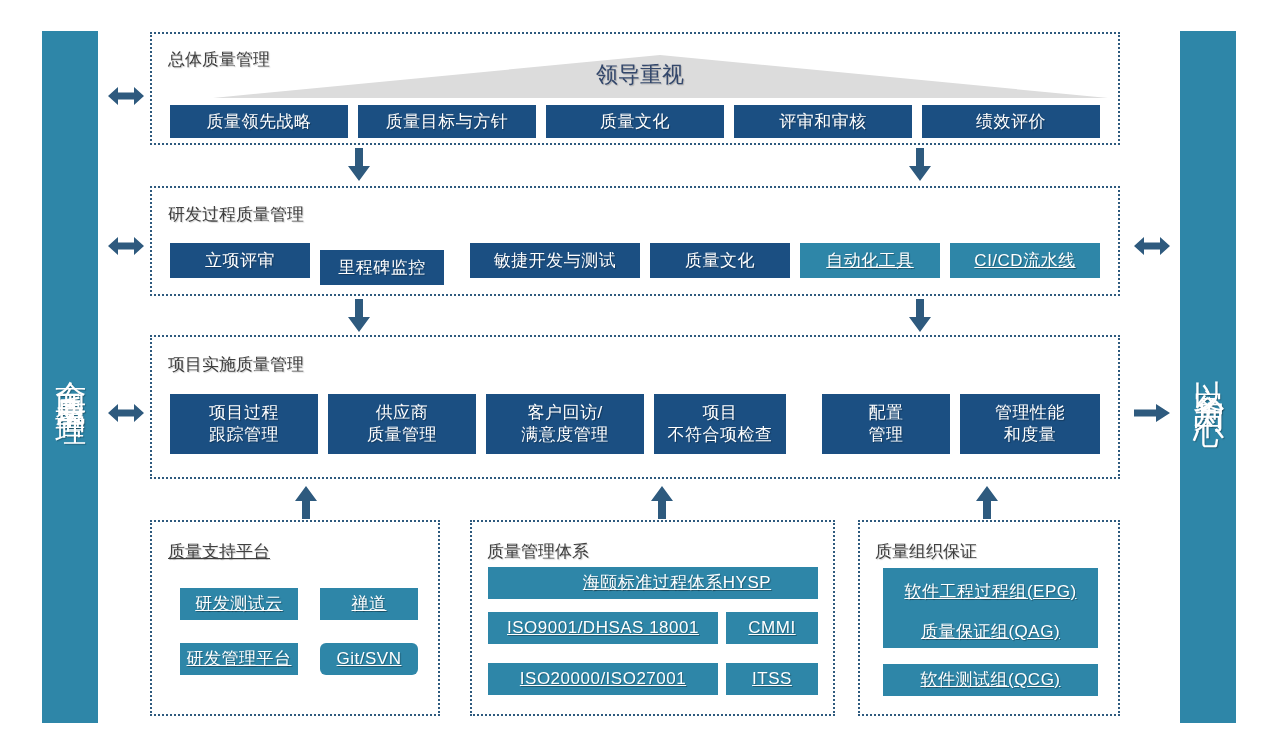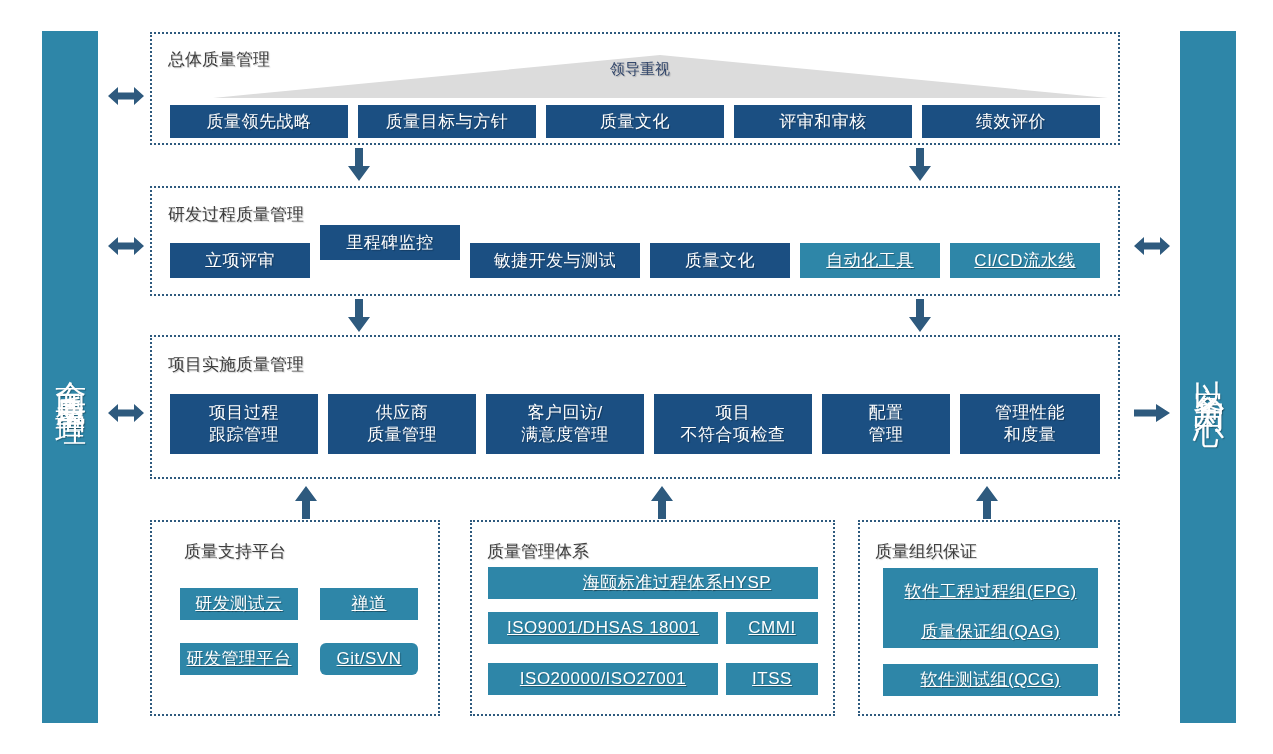--- a/index.html
+++ b/index.html
@@ -68,21 +68,21 @@
   .box.teal{background:#2E86A8;text-decoration:underline;}
   .box.two-line{white-space:pre-line;}
 
   
   #leader-banner{
     position:absolute;left:213px;top:55px;width:895px;height:43px;
   }
   #leader-banner svg{display:block;}
   #leader-label{
     position:absolute;left:560px;top:60px;width:160px;
-    text-align:center;font-size:15px;color:#33476b;
+    text-align:center;font-size:22px;color:#33476b;
     text-shadow:1px 1px 1px rgba(0,0,0,.2);
   }
 
   
   .arrow{position:absolute;}
   .arrow svg{display:block;}
 </style>
 </head>
 <body>
 
@@ -109,44 +109,44 @@
   <div class="box navy" style="left:170px;top:105px;width:178px;height:33px;">质量领先战略</div>
   <div class="box navy" style="left:358px;top:105px;width:178px;height:33px;">质量目标与方针</div>
   <div class="box navy" style="left:546px;top:105px;width:178px;height:33px;">质量文化</div>
   <div class="box navy" style="left:734px;top:105px;width:178px;height:33px;">评审和审核</div>
   <div class="box navy" style="left:922px;top:105px;width:178px;height:33px;">绩效评价</div>
 
   <div class="panel" id="panel-rd"></div>
   <div class="panel-title" style="left:168px;top:203px;">研发过程质量管理</div>
 
   <div class="box navy" style="left:170px;top:243px;width:140px;height:35px;">立项评审</div>
-  <div class="box navy" style="left:320px;top:225px;width:140px;height:35px;">里程碑监控</div>
+  <div class="box navy" style="left:320px;top:250px;width:124px;height:35px;">里程碑监控</div>
   <div class="box navy" style="left:470px;top:243px;width:170px;height:35px;">敏捷开发与测试</div>
   <div class="box navy" style="left:650px;top:243px;width:140px;height:35px;">质量文化</div>
   <div class="box teal" style="left:800px;top:243px;width:140px;height:35px;">自动化工具</div>
   <div class="box teal" style="left:950px;top:243px;width:150px;height:35px;">CI/CD流水线</div>
 
   <div class="panel" id="panel-project"></div>
   <div class="panel-title" style="left:168px;top:353px;">项目实施质量管理</div>
 
   <div class="box navy two-line" style="left:170px;top:394px;width:148px;height:60px;">项目过程
 跟踪管理</div>
   <div class="box navy two-line" style="left:328px;top:394px;width:148px;height:60px;">供应商
 质量管理</div>
   <div class="box navy two-line" style="left:486px;top:394px;width:158px;height:60px;">客户回访/
 满意度管理</div>
-  <div class="box navy two-line" style="left:654px;top:394px;width:158px;height:60px;">项目
+  <div class="box navy two-line" style="left:654px;top:394px;width:132px;height:60px;">项目
 不符合项检查</div>
   <div class="box navy two-line" style="left:822px;top:394px;width:128px;height:60px;">配置
 管理</div>
   <div class="box navy two-line" style="left:960px;top:394px;width:140px;height:60px;">管理性能
 和度量</div>
 
   <div class="panel" id="panel-support"></div>
-  <div class="panel-title" style="left:184px;top:540px;">质量支持平台</div>
+  <div class="panel-title" style="left:168px;top:540px;text-decoration:underline;">质量支持平台</div>
 
   <div class="box teal" style="left:180px;top:588px;width:118px;height:32px;">研发测试云</div>
   <div class="box teal" style="left:320px;top:588px;width:98px;height:32px;">禅道</div>
   <div class="box teal" style="left:180px;top:643px;width:118px;height:32px;">研发管理平台</div>
   <div class="box teal" style="left:320px;top:643px;width:98px;height:32px;border-radius:6px;">Git/SVN</div>
 
   <div class="panel" id="panel-system"></div>
   <div class="panel-title" style="left:487px;top:540px;">质量管理体系</div>
 
   <div class="box teal" style="left:488px;top:567px;width:330px;height:32px;padding-left:48px;">海颐标准过程体系HYSP</div>

